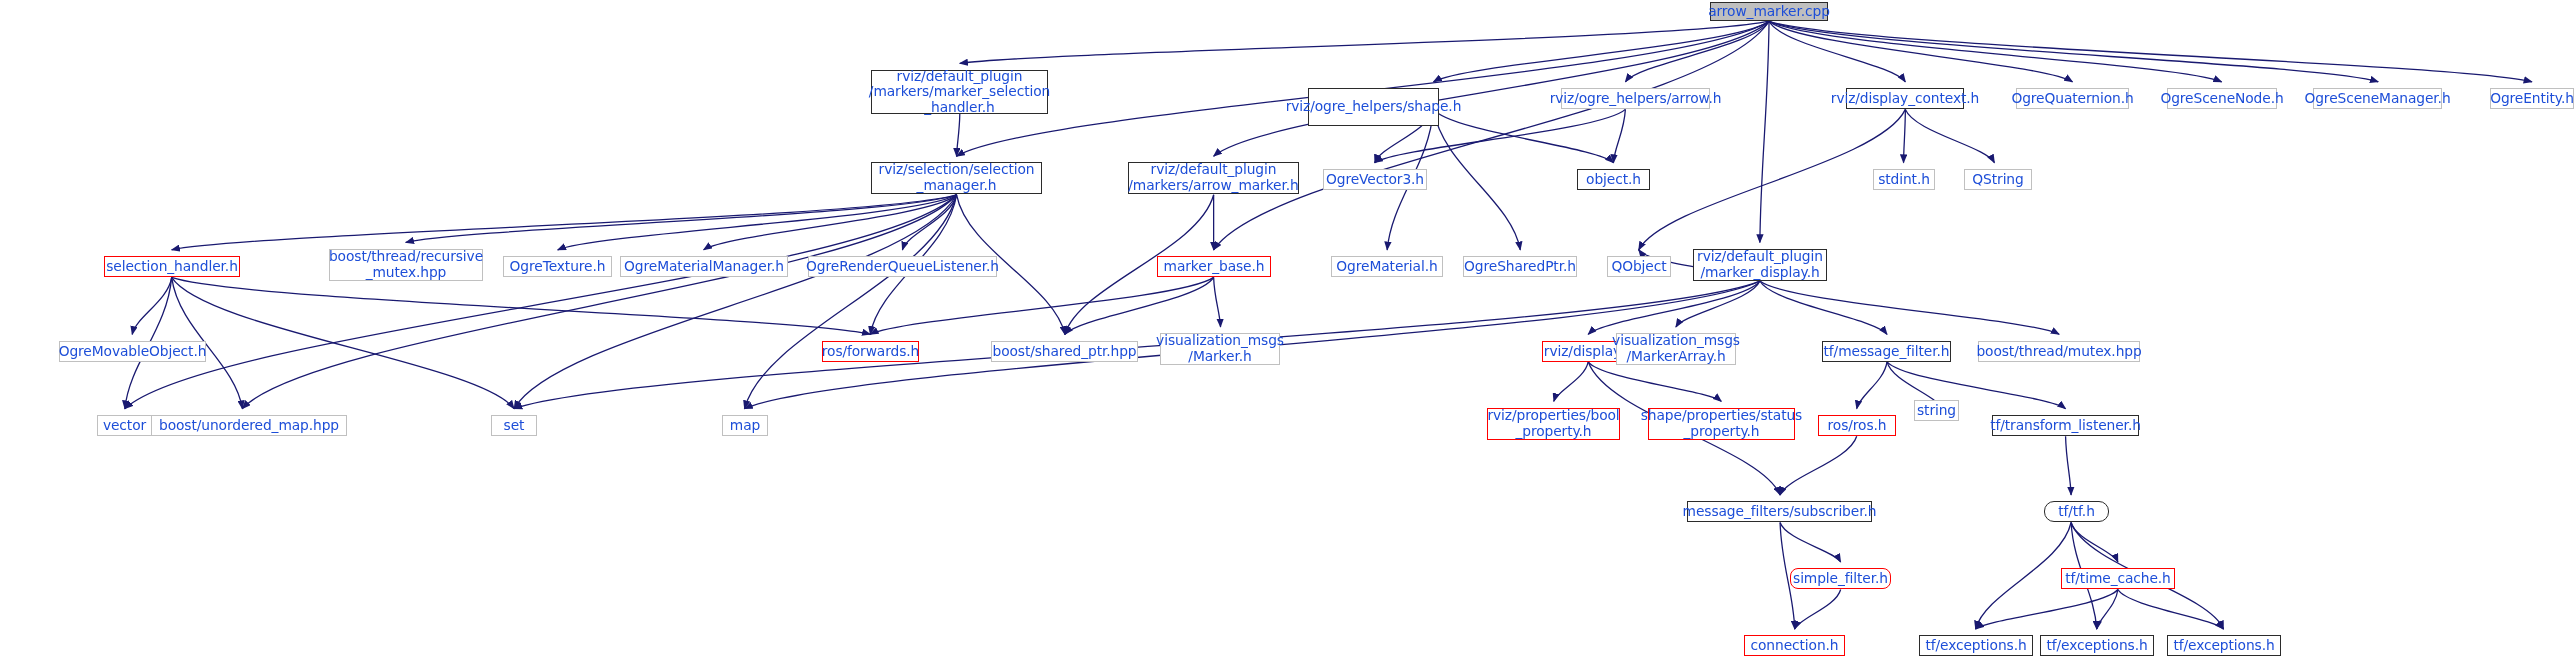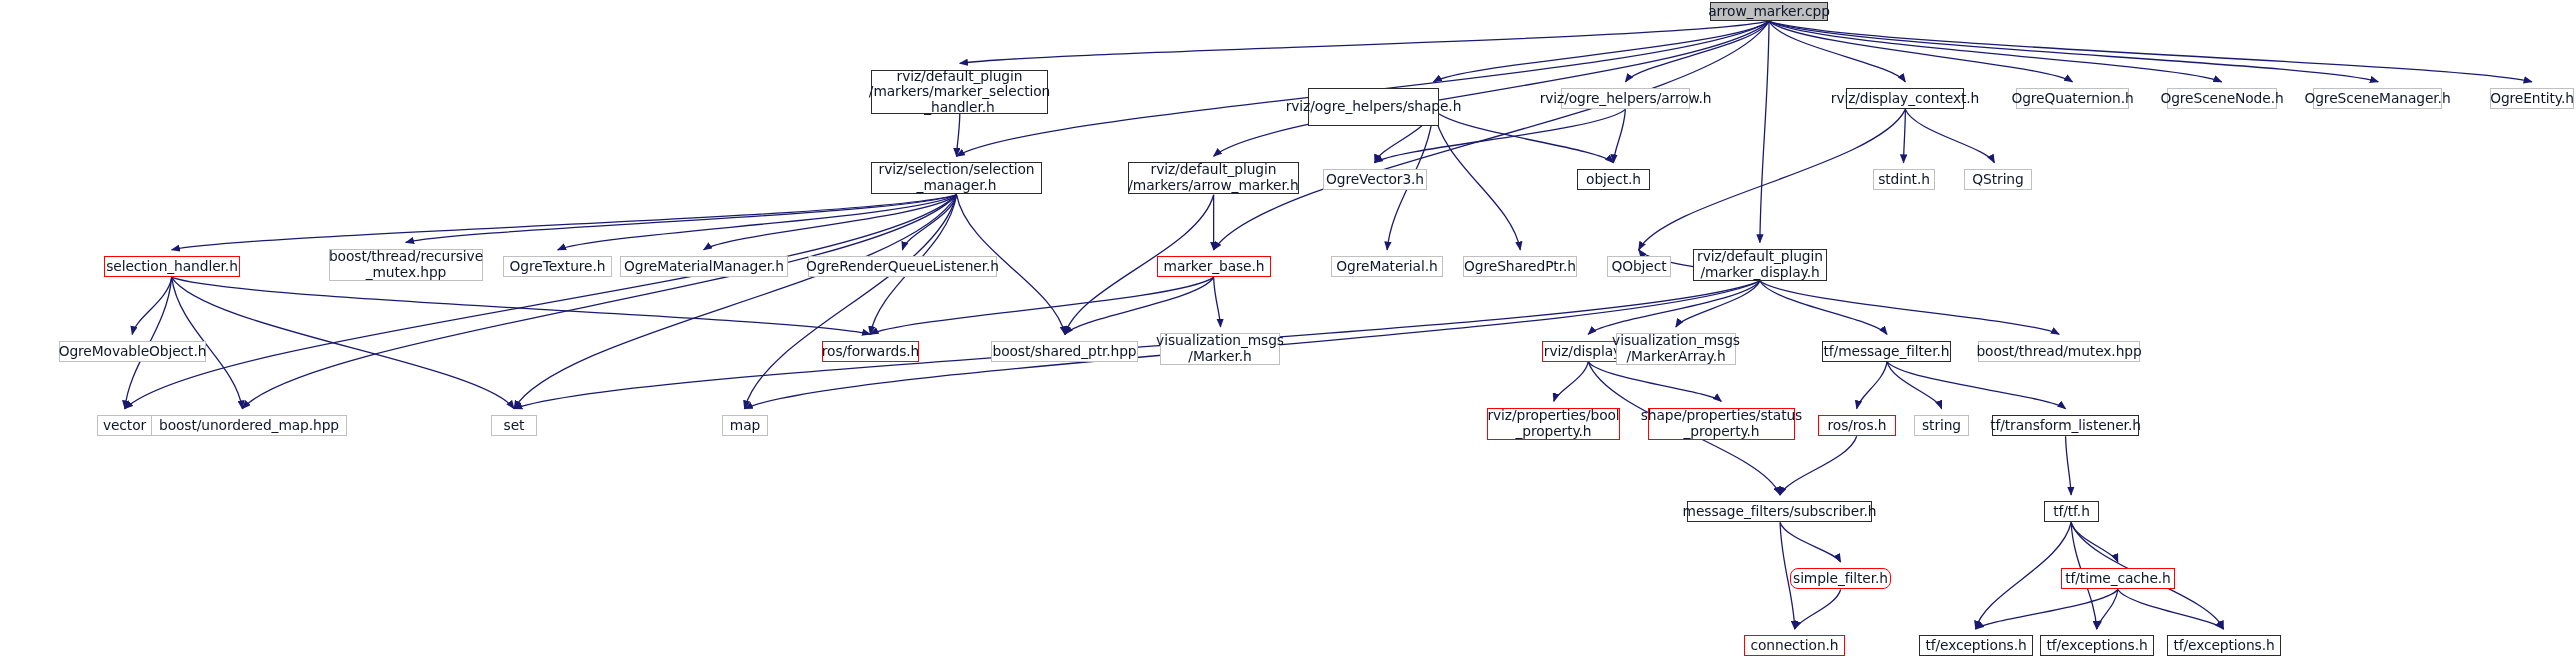--- a/index.html
+++ b/index.html
@@ -14,21 +14,21 @@
   #edges{position:absolute;left:0;top:0;width:2576px;height:664px;}
   .node{
     position:absolute;
     box-sizing:border-box;
     display:flex;
     align-items:center;
     justify-content:center;
     text-align:center;
     font-size:13.8px;
     line-height:15.6px;
-    color:#0f172a;
+    color:#1d4ed8;
     background:#ffffff;
     border:0.9px solid #c0c0c0;
     white-space:pre;
     letter-spacing:-0.1px;
     z-index:5;
   }
   .node.b-dark{border:1.8px solid #2b2b2b;}
   .node.b-red{border:1.8px solid #ff0000;}
   .node.b-root{border:1.8px solid #2b2b2b;background:#bfbfbf;}
 </style>
@@ -111,21 +111,21 @@
         <path d="M2307,642 C2291.5,661 2167.5,673 2152,685" marker-end="url(#ah)"></path>
         <path d="M2307,642 C2304.7,661 2286.3,673 2284,685" marker-end="url(#ah)"></path>
         <path d="M2307,642 C2318.5,661 2410.5,673 2422,685" marker-end="url(#ah)"></path>
       </g>
   </svg>
 <div class="node b-root" style="left: 1710px; top: 1.8px; width: 118px; height: 19px;">arrow_marker.cpp</div>
     <div class="node b-dark" style="left: 871px; top: 70px; width: 177px; height: 44px;">rviz/default_plugin
 /markers/marker_selection
 _handler.h</div>
     <div class="node b-dark" style="left: 1308px; top: 88px; width: 131px; height: 38px;">rviz/ogre_helpers/shape.h</div>
-    <div class="node b-plain" style="left: 1561px; top: 88px; width: 129px; height: 21px;">rviz/ogre_helpers/arrow.h</div>
+    <div class="node b-plain" style="left: 1561px; top: 88px; width: 149px; height: 21px;">rviz/ogre_helpers/arrow.h</div>
     <div class="node b-dark" style="left: 1846px; top: 88px; width: 118px; height: 21px; text-align: center;">rviz/display_context.h</div>
     <div class="node b-plain" style="left: 2016px; top: 88px; width: 113px; height: 21px;">OgreQuaternion.h</div>
     <div class="node b-plain" style="left: 2167px; top: 88px; width: 110px; height: 21px;">OgreSceneNode.h</div>
     <div class="node b-plain" style="left: 2313px; top: 88px; width: 129px; height: 21px;">OgreSceneManager.h</div>
     <div class="node b-plain" style="left: 2490px; top: 88px; width: 84px; height: 21px;">OgreEntity.h</div>
     <div class="node b-dark" style="left: 871px; top: 162px; width: 171px; height: 32px;">rviz/selection/selection
 _manager.h</div>
     <div class="node b-dark" style="left: 1128px; top: 162px; width: 171px; height: 32px;">rviz/default_plugin
 /markers/arrow_marker.h</div>
     <div class="node b-plain" style="left: 1323px; top: 169px; width: 104px; height: 21px;">OgreVector3.h</div>
@@ -156,24 +156,24 @@
     <div class="node b-plain" style="left: 1978px; top: 341px; width: 162px; height: 21px;">boost/thread/mutex.hpp</div>
     <div class="node b-plain" style="left: 97px; top: 415px; width: 55px; height: 21px;">vector</div>
     <div class="node b-plain" style="left: 151px; top: 415px; width: 196px; height: 21px;">boost/unordered_map.hpp</div>
     <div class="node b-plain" style="left: 491px; top: 415px; width: 46px; height: 21px;">set</div>
     <div class="node b-plain" style="left: 722px; top: 415px; width: 46px; height: 21px;">map</div>
     <div class="node b-red" style="left: 1487px; top: 408px; width: 133px; height: 32px;">rviz/properties/bool
 _property.h</div>
     <div class="node b-red" style="left: 1648px; top: 408px; width: 147px; height: 32px;">shape/properties/status
 _property.h</div>
     <div class="node b-red" style="left: 1818px; top: 415px; width: 78px; height: 21px;">ros/ros.h</div>
-    <div class="node b-plain" style="left: 1914px; top: 415px; width: 55px; height: 21px;">string</div>
+    <div class="node b-plain" style="left: 1914px; top: 400px; width: 45px; height: 21px;">string</div>
     <div class="node b-dark" style="left: 1992px; top: 415px; width: 147px; height: 21px;">tf/transform_listener.h</div>
     <div class="node b-dark" style="left: 1687px; top: 501px; width: 185px; height: 21px;">message_filters/subscriber.h</div>
-    <div class="node b-dark" style="left: 2044px; top: 501px; width: 55px; height: 21px;">tf/tf.h</div>
+    <div class="node b-dark" style="left: 2044px; top: 501px; width: 65px; height: 21px; border-radius: 10px;">tf/tf.h</div>
     <div class="node b-red" style="left: 1790px; top: 568px; width: 101px; height: 21px; border-radius: 8px;">simple_filter.h</div>
     <div class="node b-red" style="left: 2061px; top: 568px; width: 114px; height: 21px;">tf/time_cache.h</div>
     <div class="node b-red" style="left: 1744px; top: 635px; width: 101px; height: 21px;">connection.h</div>
     <div class="node b-dark" style="left: 1919px; top: 635px; width: 114px; height: 21px;">tf/exceptions.h</div>
     <div class="node b-dark" style="left: 2040px; top: 635px; width: 114px; height: 21px;">tf/exceptions.h</div>
     <div class="node b-dark" style="left: 2167px; top: 635px; width: 114px; height: 21px;">tf/exceptions.h</div>
   </div>
 
 
 </body></html>

